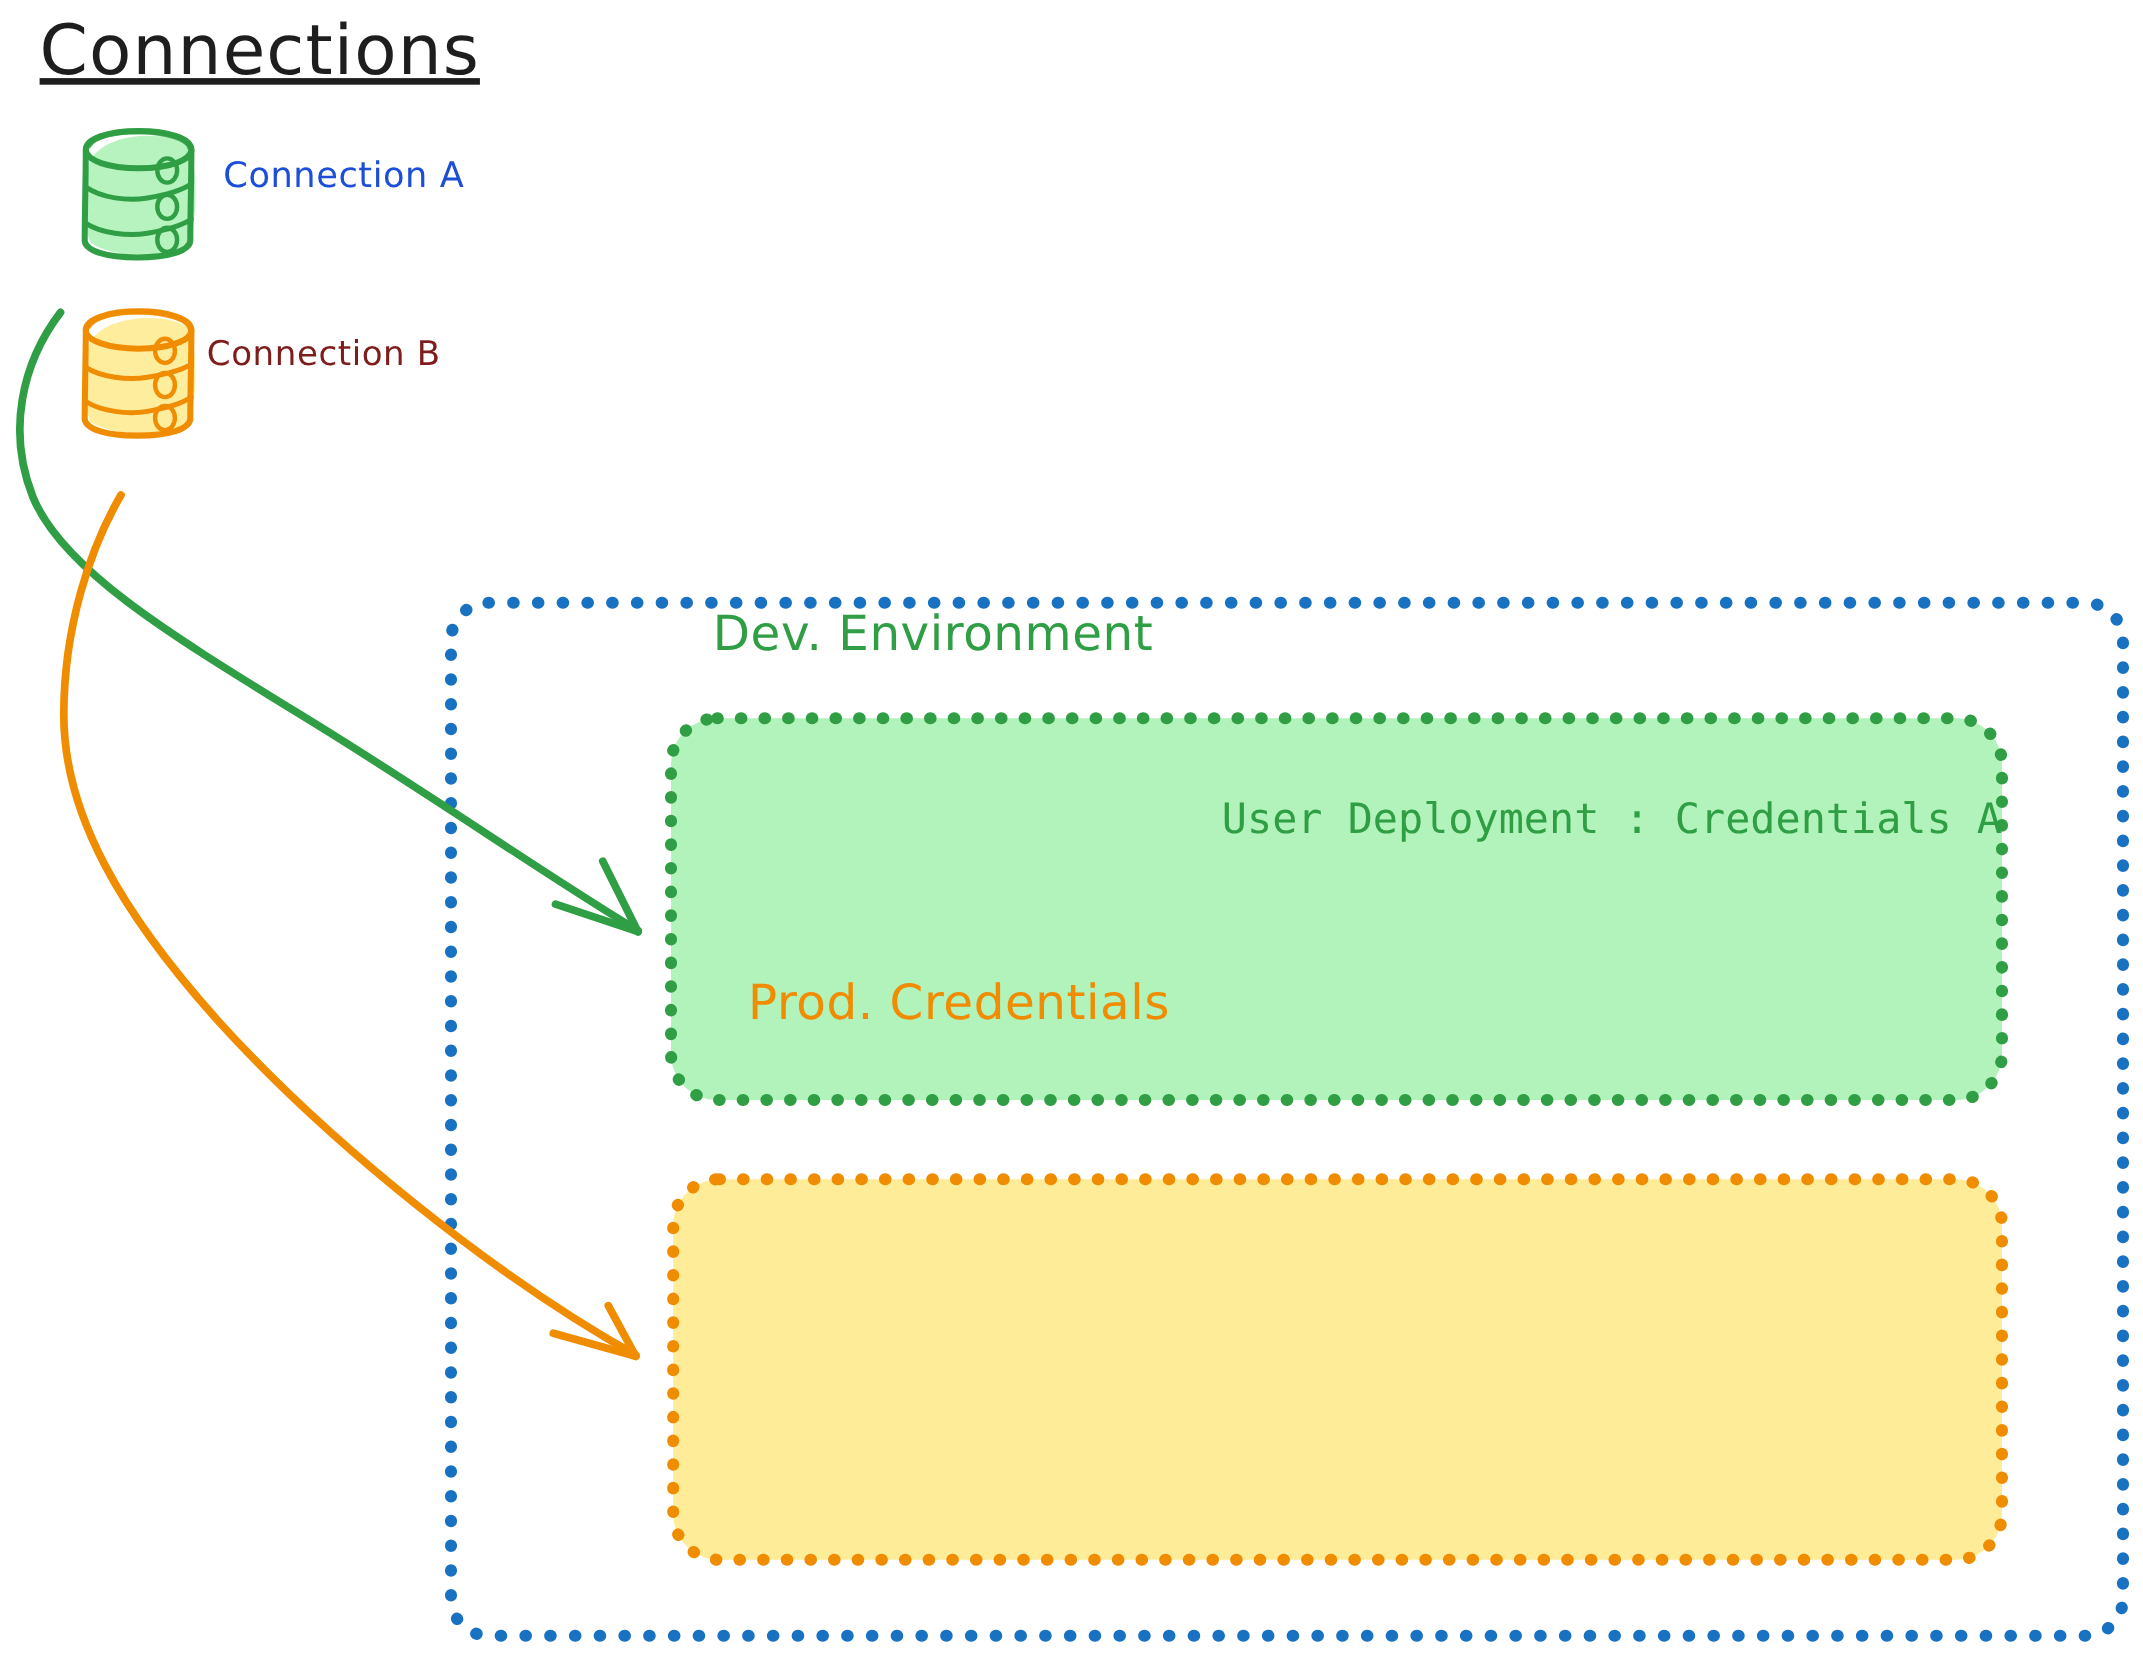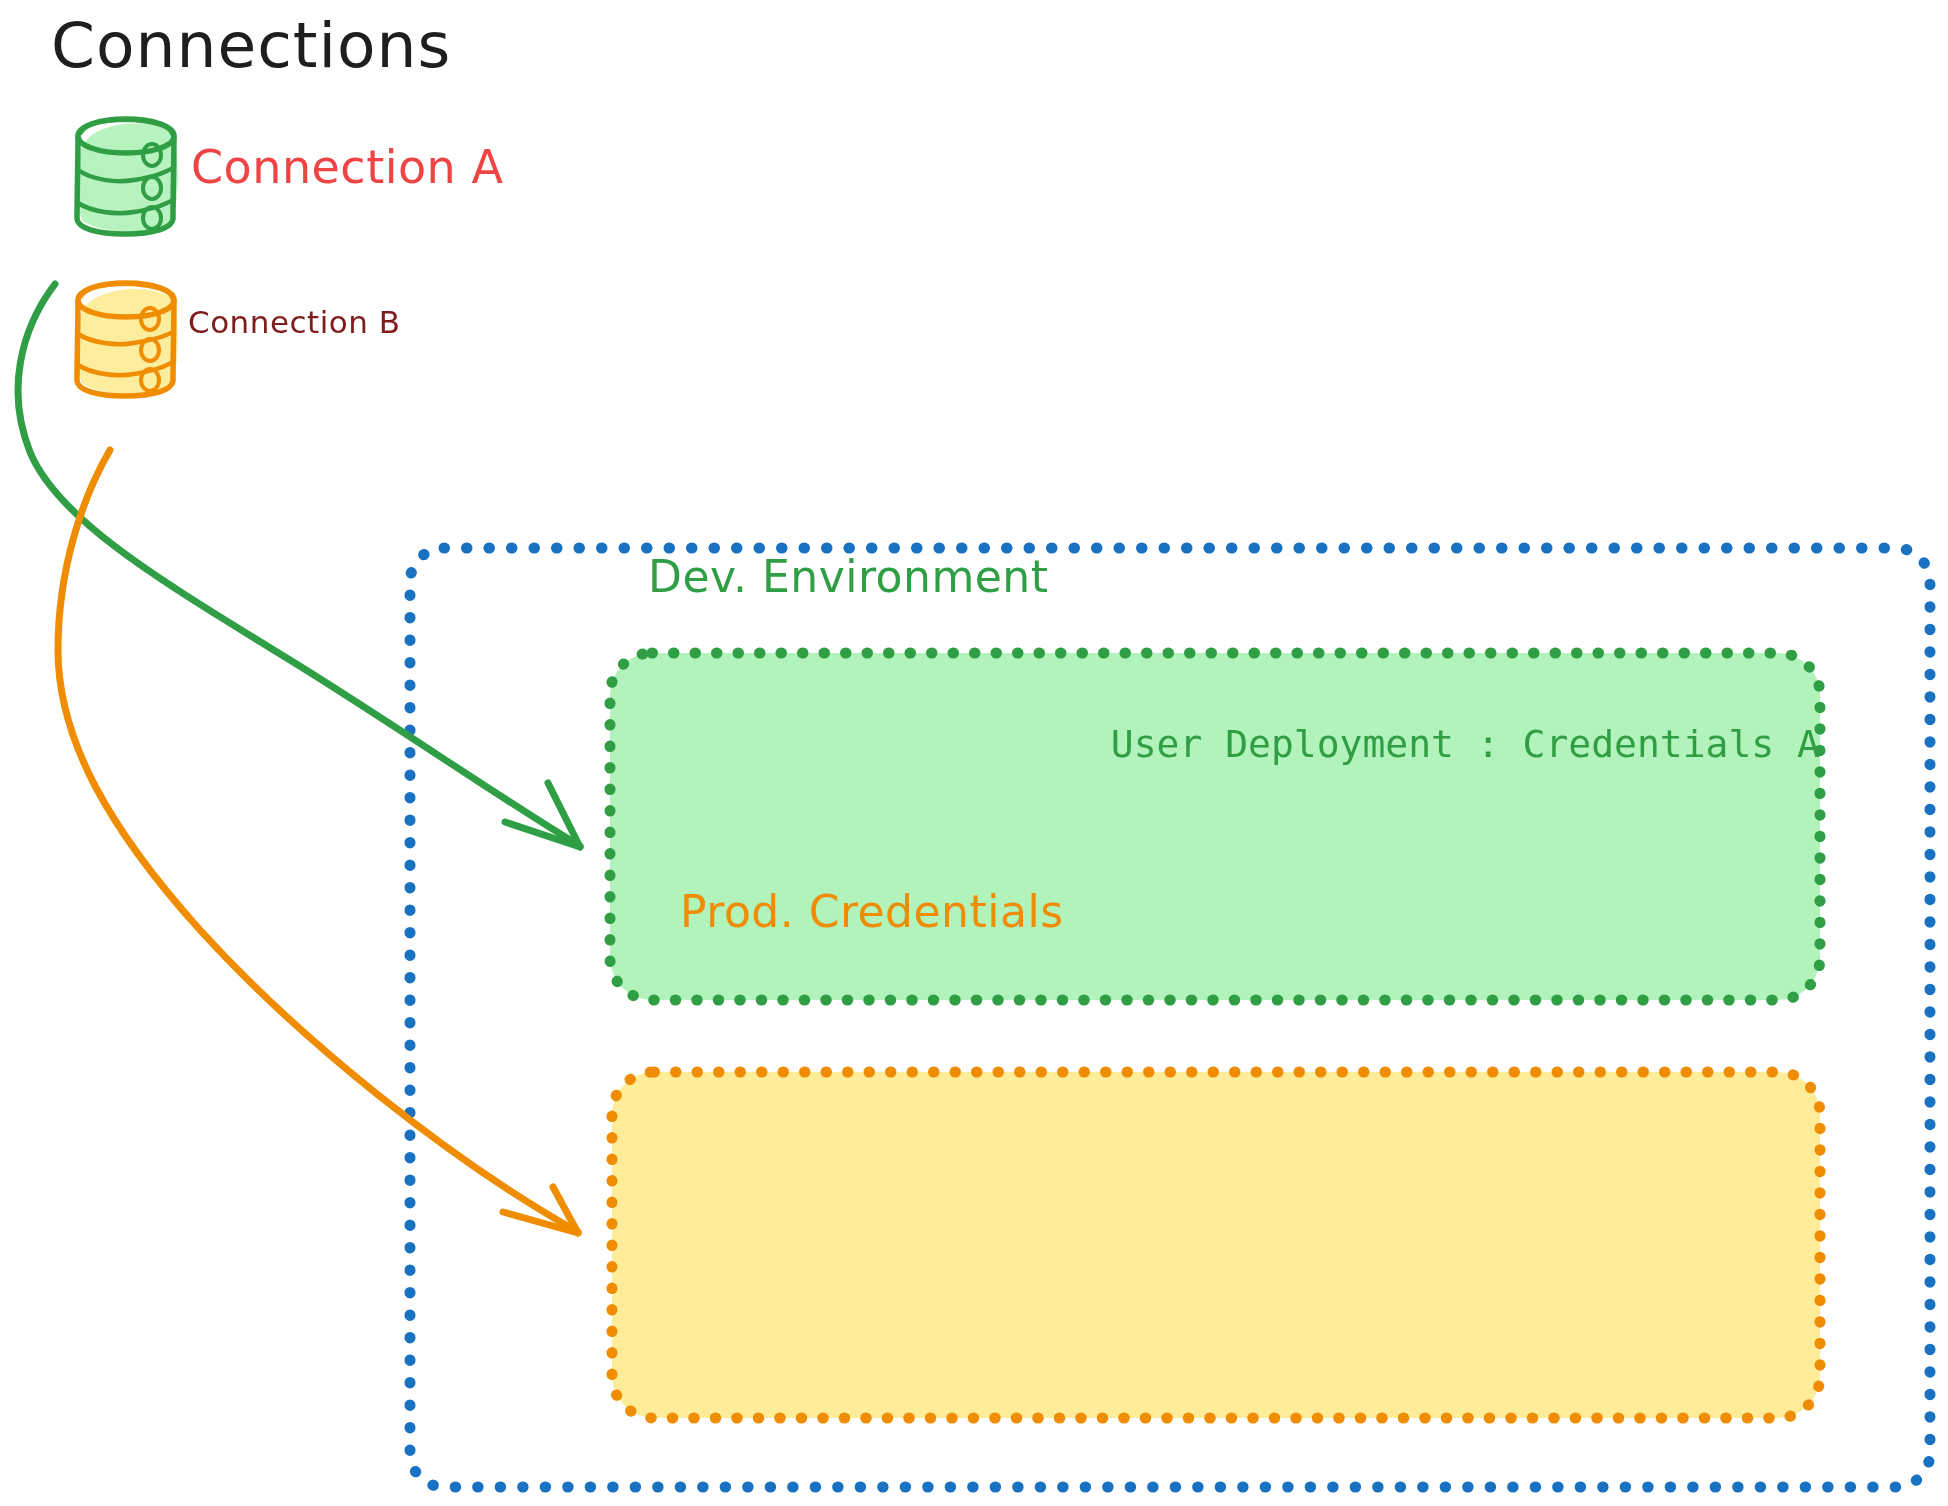--- a/index.html
+++ b/index.html
@@ -34,32 +34,33 @@
   .mono {
     font-family: "DejaVu Sans Mono", monospace;
   }
   .lbl {
     position: absolute;
     white-space: pre;
     line-height: 1.15;
   }
   
   #title-connections {
-    left: 51px;
+    left: 36px;
     top: 10px;
     font-size: 63px;
     color: #1e1e1e;
     letter-spacing: 1px;
+    text-decoration: underline;
   }
   
   #label-connection-a {
-    left: 191px;
+    left: 203px;
     top: 141px;
-    font-size: 46px;
-    color: #ef4444;
+    font-size: 32px;
+    color: #1d4ed8;
     letter-spacing: 0.5px;
   }
   #label-connection-b {
     left: 188px;
     top: 305px;
     font-size: 31px;
     color: #7f1d1d;
     letter-spacing: 0.5px;
   }
   

